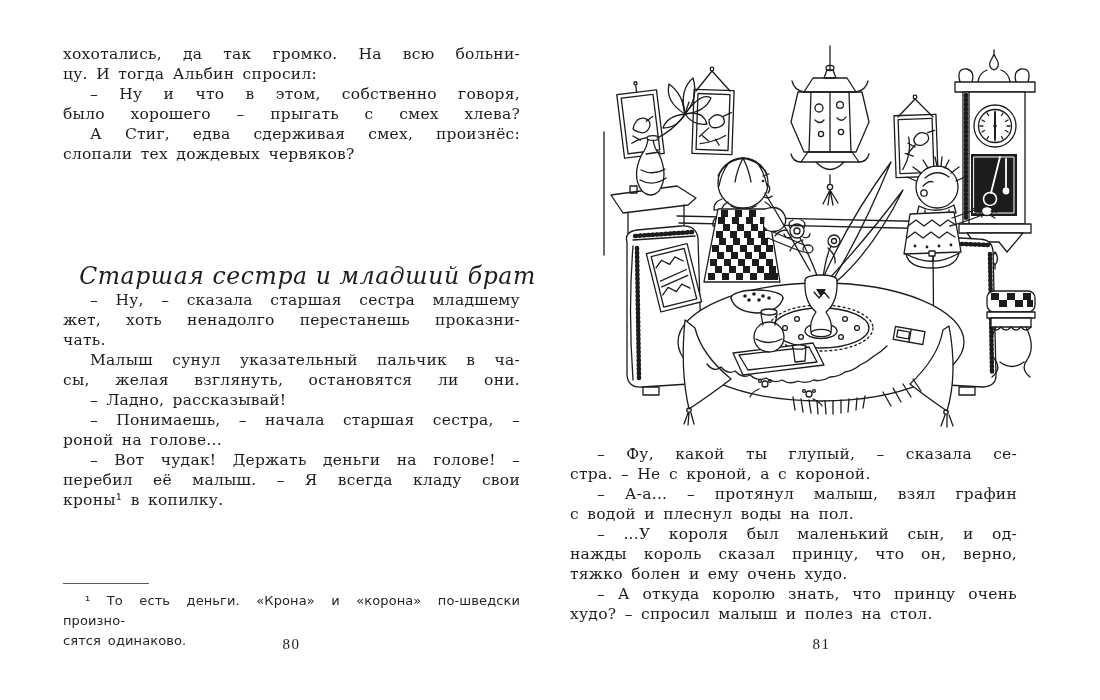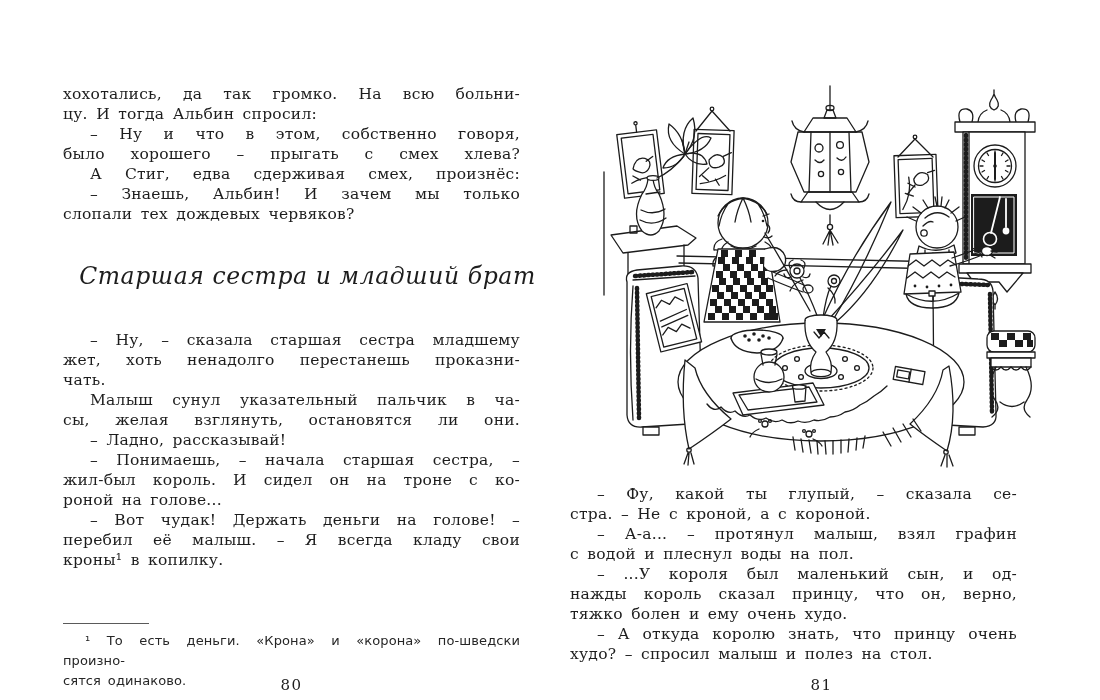--- a/index.html
+++ b/index.html
@@ -1,58 +1,56 @@
 <!DOCTYPE html>
 <html><head>
 <meta charset="utf-8">
 <style>
   html,body{margin:0;padding:0;background:#e8e8e8;}
   .stage{position:relative;width:1100px;height:700px;background:#ffffff;overflow:hidden;
          font-family:"DejaVu Serif", "Liberation Serif", serif;color:#1d1d1d;}
-  .abs{position:absolute;margin-top:40px;}
+  .abs{position:absolute;}
   .ln{font-size:15.5px;line-height:20px;letter-spacing:.25px;word-spacing:3.2px;white-space:normal;}
   .j{text-align:justify;text-align-last:justify;}
   .i{text-indent:27px;}
   .fi{text-indent:22px;}
   .heading{font-style:italic;font-weight:normal;font-size:23.5px;letter-spacing:.6px;
            text-align:center;margin:16px;}
   .fn .ln{font-family:"DejaVu Sans","Liberation Sans",sans-serif;font-size:13px;line-height:20px;
           letter-spacing:.1px;word-spacing:2.6px;color:#262626;}
   .rule{border-top:1.6px solid #5a5a5a;width:86px;height:0;}
-  .pagenum{text-align:center;font-size:15px;letter-spacing:1.5px;}
+  .pagenum{text-align:center;font-size:15px;letter-spacing:1.5px;font-family:Liberation Serif, serif;}
   figure{margin:0;}
   svg .ink{stroke:#1c1c1c;stroke-width:1.3;fill:none;stroke-linecap:round;stroke-linejoin:round;}
 </style>
 </head>
 <body>
 
 <div class="stage">
 
   <section>
     <div class="abs" style="left:63px;top:44px;width:457px;">
       <div class="ln j">хохотались, да так громко. На всю больни-</div>
       <div class="ln">цу. И тогда Альбин спросил:</div>
       <div class="ln j i">– Ну и что в этом, собственно говоря,</div>
       <div class="ln j">было хорошего – прыгать с смех хлева?</div>
       <div class="ln j i">А Стиг, едва сдерживая смех, произнёс:</div>
-      <div class="ln j i">– Знаешь, Альбин! И зачем мы только</div>
       <div class="ln">слопали тех дождевых червяков?</div>
     </div>
 
     <h1 class="abs heading" style="left:63px;top:246px;width:457px;">Старшая сестра и младший брат</h1>
 
     <div class="abs" style="left:63px;top:290px;width:457px;">
       <div class="ln j i">– Ну, – сказала старшая сестра младшему</div>
       <div class="ln j">жет, хоть ненадолго перестанешь проказни-</div>
       <div class="ln">чать.</div>
       <div class="ln j i">Малыш сунул указательный пальчик в ча-</div>
       <div class="ln j">сы, желая взглянуть, остановятся ли они.</div>
       <div class="ln i">– Ладно, рассказывай!</div>
       <div class="ln j i">– Понимаешь, – начала старшая сестра, –</div>
-      <div class="ln j">жил-был король. И сидел он на троне с ко-</div>
       <div class="ln">роной на голове...</div>
       <div class="ln j i">– Вот чудак! Держать деньги на голове! –</div>
       <div class="ln j">перебил её малыш. – Я всегда кладу свои</div>
       <div class="ln">кроны¹ в копилку.</div>
     </div>
 
     <div class="abs rule" style="left:63px;top:583px;"></div>
 
     <div class="abs fn" style="left:63px;top:591px;width:457px;">
       <div class="ln j fi">¹ То есть деньги. «Крона» и «корона» по-шведски произно-</div>

